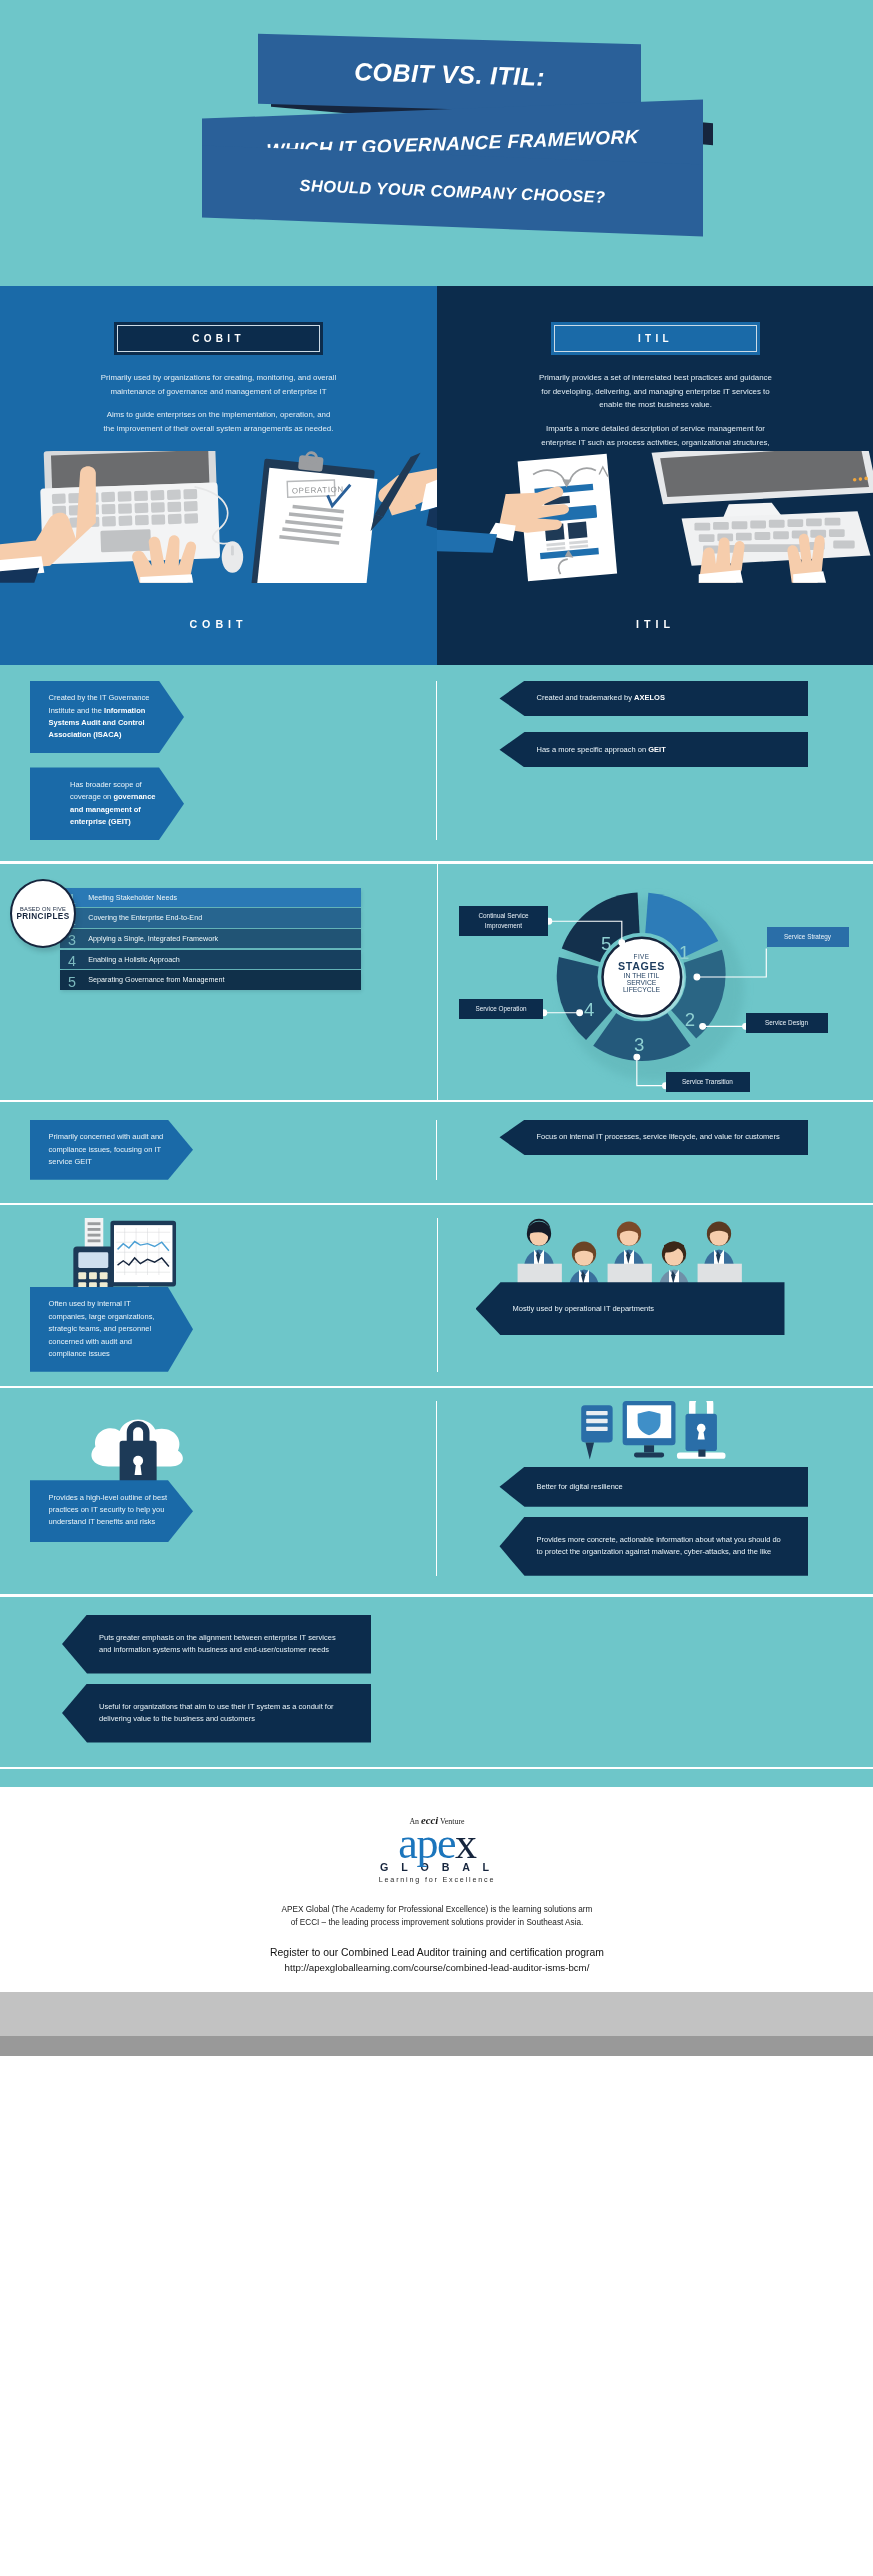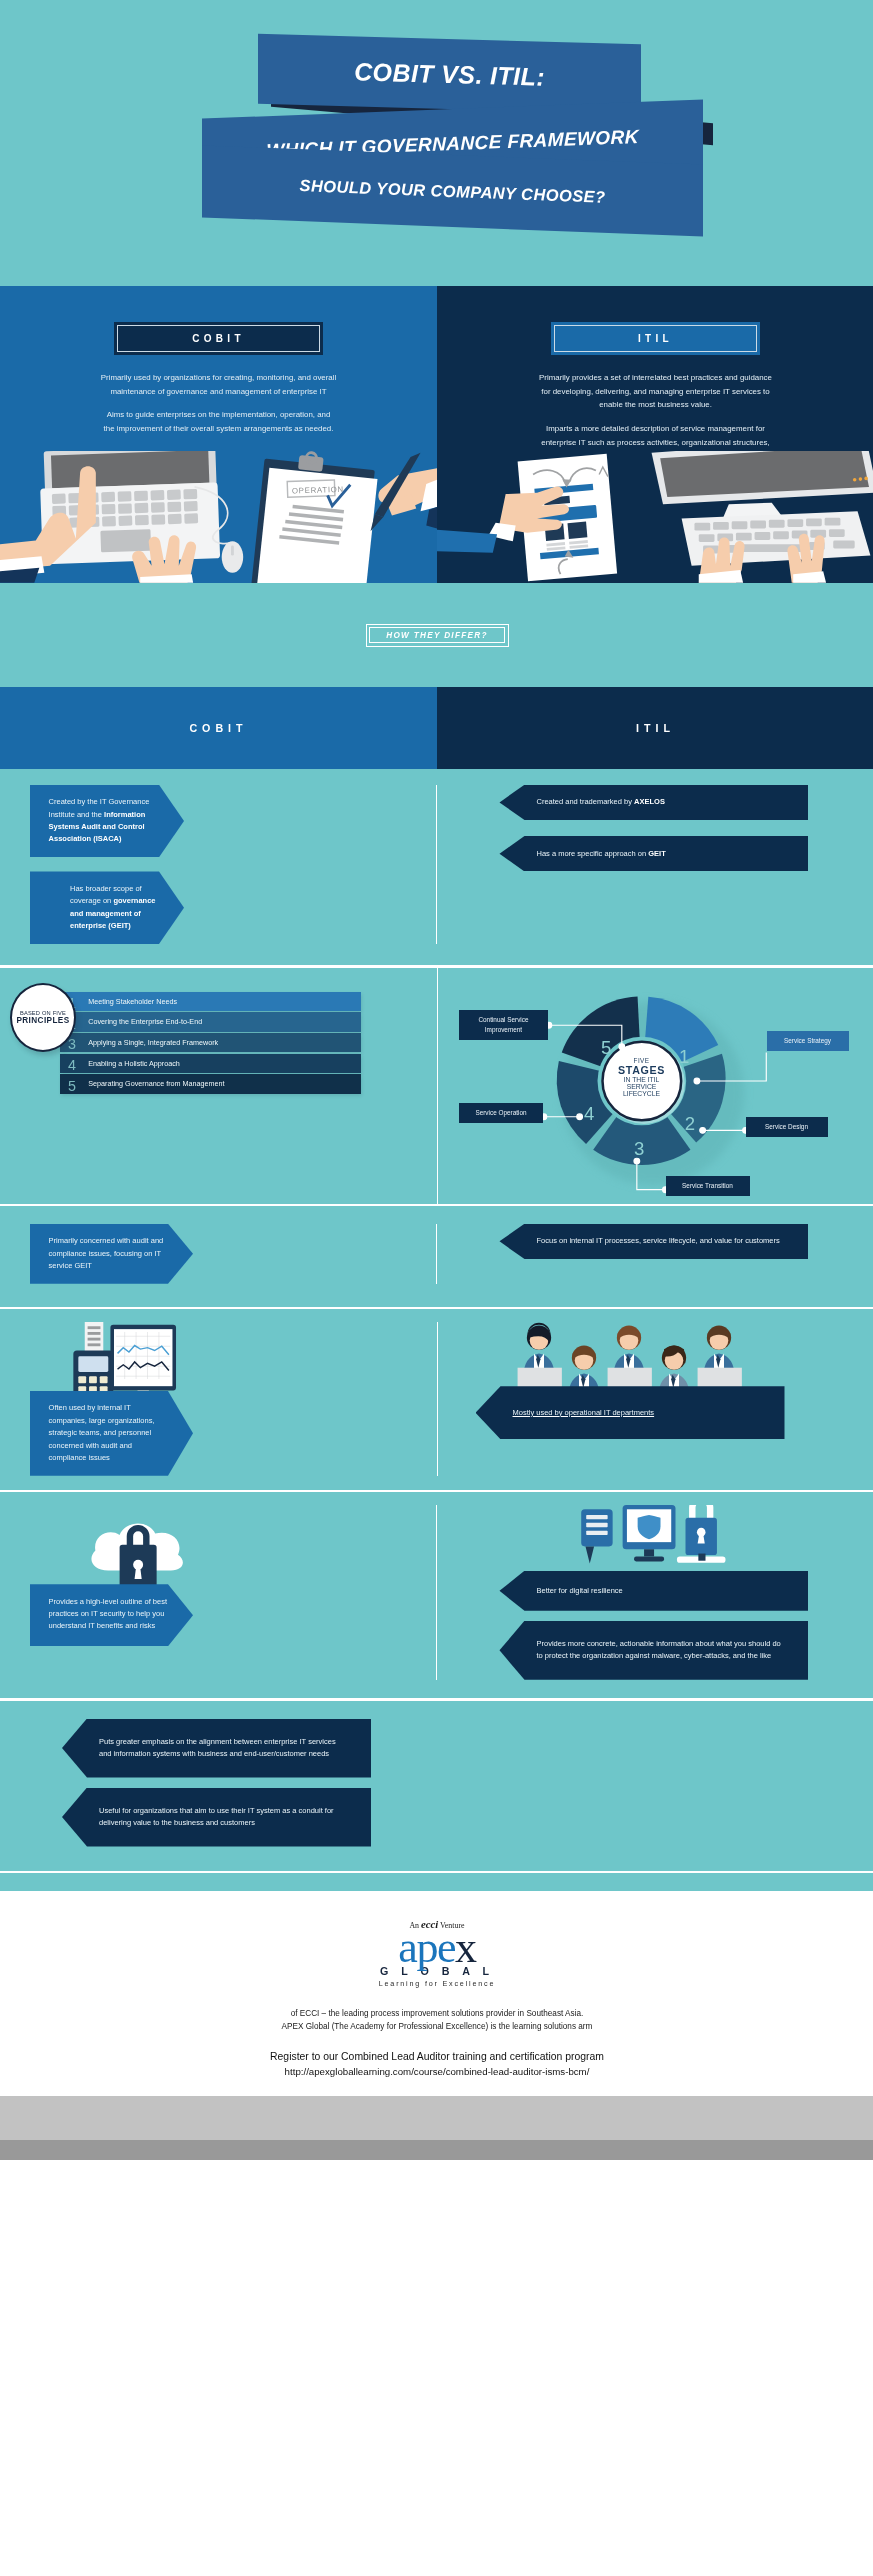--- a/index.html
+++ b/index.html
@@ -434,25 +434,20 @@
         <g>
           <path d="M366 184 L372 142 C374 132, 388 132, 388 143 L390 158 L394 128 C395 118, 409 118, 409 129 L410 160 L416 132 C418 122, 431 124, 430 134 L426 166 L418 184 Z" fill="#f6cdac"></path>
           <path d="M366 172 L424 166 L428 184 L366 184 Z" fill="#ffffff"></path>
           <path d="M496 184 L490 140 C489 130, 503 128, 505 139 L510 156 L506 124 C505 114, 519 112, 520 123 L524 154 L528 124 C530 114, 543 116, 542 127 L538 168 L532 184 Z" fill="#f6cdac"></path>
           <path d="M498 172 L540 168 L544 184 L498 184 Z" fill="#ffffff"></path>
         </g>
       </svg>
     </div>
   </section>
 
-  <section class="differ-band">
-    <div class="differ-box">
-      <span>HOW THEY DIFFER?</span>
-    </div>
-  </section>
 
   <section class="cmp-head">
     <div class="cmp-head-col ch-cobit">COBIT</div>
     <div class="cmp-head-col ch-itil">ITIL</div>
   </section>
 
   <section class="cmp-row no-rule" style="padding:15.7px 0 21.5px;">
     <div class="cmp-col left" style="padding-left:30px;">
       <div class="chev l" style="width:154px;min-height:56px;">
         <span>Created by the IT Governance Institute and the </span><b>Information Systems Audit and Control Association (ISACA)</b>
@@ -619,21 +614,21 @@
           <line x1="110" y1="14" x2="110" y2="80"></line>
             <line x1="126" y1="14" x2="126" y2="80"></line>
         </g>
         <polyline points="68,44 76,36 84,42 92,33 100,38 110,36 120,40 130,34 140,46" fill="none" stroke="#4a9fd4" stroke-width="2"></polyline>
         <polyline points="68,66 76,60 84,66 92,56 100,64 110,58 120,62 130,56 140,68" fill="none" stroke="#16253d" stroke-width="2"></polyline>
         <rect x="96" y="96" width="16" height="14" fill="#c6c8ca"></rect>
         <rect x="78" y="108" width="52" height="7" rx="3" fill="#c6c8ca"></rect>
       </svg>
       <div class="chev l" style="width:163px;min-height:53px;margin-top:-13px;">Often used by internal IT companies, large organizations, strategic teams, and personnel concerned with audit and compliance issues</div>
     </div>
-    <div class="cmp-col" style="padding-left:38px;text-decoration:underline;">
+    <div class="cmp-col" style="padding-left:38px;">
       <svg width="258" height="80" viewBox="0 0 360 112" style="margin-left:34px;display:block;">
         <g>
           <circle cx="40" cy="22" r="17" fill="#141b28"></circle>
             <circle cx="40" cy="26" r="13" fill="#f6cdac"></circle>
           <path d="M24 20 a16 16 0 0 1 32 0 l0 -3 a16 16 0 0 0 -32 0 z" fill="#141b28"></path>
           <path d="M26 12 q14 -10 28 0 l0 16 q-6 -12 -28 -6 z" fill="#141b28"></path>
           <path d="M18 78 q0 -30 22 -34 q22 4 22 34 z" fill="#3a6f9c"></path>
           <path d="M33 44 l7 10 l7 -10 l0 34 l-14 0 z" fill="#ffffff"></path>
           <path d="M38 46 l4 6 l-3 12 l-3 -12 z" fill="#1d3a57"></path>
           <rect x="10" y="64" width="62" height="30" fill="#dfe1e3"></rect>
@@ -747,22 +742,22 @@
       <div class="venture">
         <span>An </span><span class="ecci">ecci</span><span> Venture</span>
       </div>
       <div class="apex">
         <span>ape</span><span class="x">x</span>
       </div>
       <div class="glob">G L O B A L</div>
       <div class="tagline">Learning for Excellence</div>
     </div>
     <div class="foot-desc">
+      <div>APEX Global (The Academy for Professional Excellence) is the learning solutions arm</div>
       <div>of ECCI – the leading process improvement solutions provider in Southeast Asia.</div>
-      <div>APEX Global (The Academy for Professional Excellence) is the learning solutions arm</div>
     </div>
     <div class="foot-cta">Register to our Combined Lead Auditor training and certification program</div>
     <div class="foot-url">http://apexgloballearning.com/course/combined-lead-auditor-isms-bcm/</div>
   </footer>
 
   <div class="bar-light"></div>
   <div class="bar-dark"></div>
 
 </div>
 

